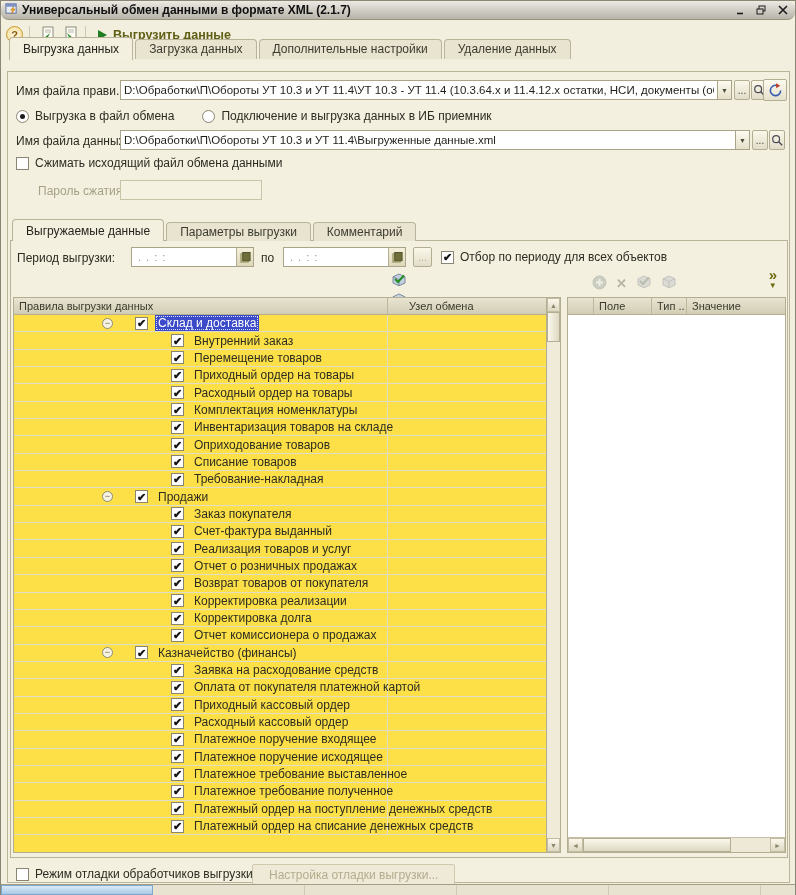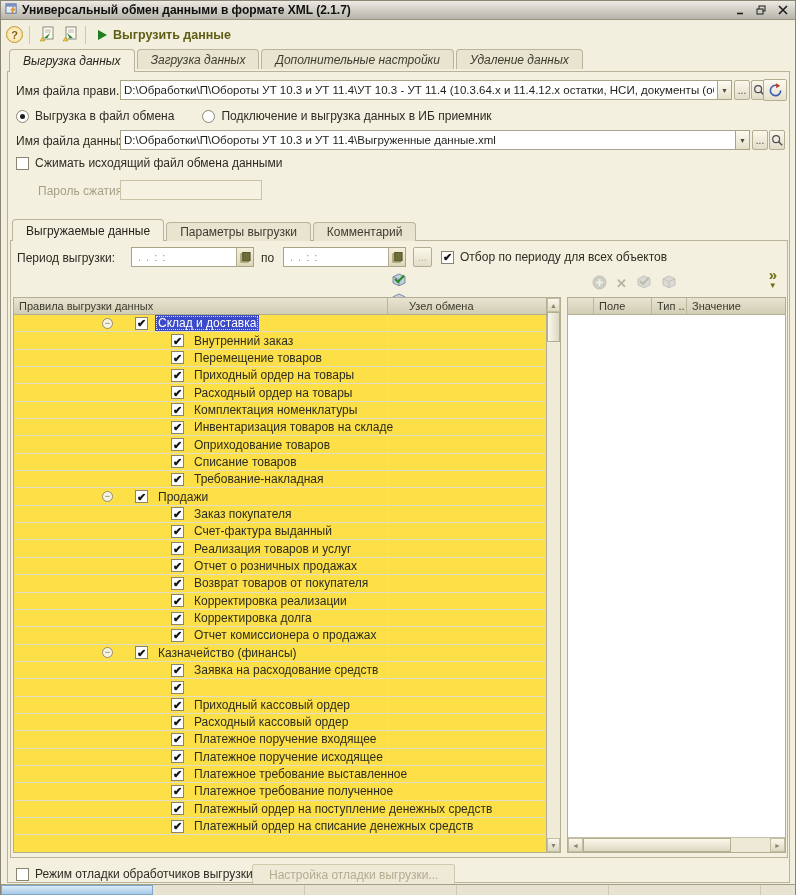--- a/index.html
+++ b/index.html
@@ -4,39 +4,39 @@
 <style>
   * { box-sizing: border-box; margin: 0; padding: 0; }
   html,body { width:796px; height:895px; overflow:hidden; }
   body { font-family:"Liberation Sans", sans-serif; font-size:12px; color:#2c2c22; background:#f3efde; }
 
   .window { position:relative; width:796px; height:895px; background:#f3efde; border:1px solid #8a8676; }
 
   
   .titlebar { position:absolute; left:0; top:0; width:100%; height:19px;
     background:linear-gradient(#eceae3,#b7b3a9); border-bottom:1px solid #97937f;
-    display:flex; align-items:center; padding:0 4px; gap:4px; }
+    display:flex; align-items:center; padding:0 4px; gap:4px;border-radius:8px; }
   .titlebar .title { font-weight:bold; font-size:12px; color:#101010; flex:1; white-space:nowrap; overflow:hidden; }
   .winbtn { width:17px; height:15px; display:flex; align-items:center; justify-content:center; color:#1c1c1c; }
   .winbtn svg { display:block; }
 
   
   .toolbar { position:absolute; left:0; top:20px; width:100%; height:27px;
     display:flex; align-items:center; padding:0 5px; gap:3px; }
   .tb-sep { width:1px; height:18px; background:#cdc8af; margin:0 3px; }
   .help-btn { width:17px; height:17px; border-radius:50%; border:1px solid #c9972c;
     background:radial-gradient(#fffbe8,#f2d98e); color:#8a5a10; font-weight:bold; font-size:11px;
     display:flex; align-items:center; justify-content:center; }
   .tb-icon { width:20px; height:20px; display:flex; align-items:center; justify-content:center; }
   .action-btn { display:flex; align-items:center; gap:6px; padding:0 6px; height:22px; }
   .play-tri { width:0; height:0; border-left:9px solid #1f7d1f; border-top:5px solid transparent; border-bottom:5px solid transparent; }
   .action-label { font-weight:bold; color:#5e5e14; font-size:12.5px; }
 
   
-  .maintabs { position:absolute; left:8px; top:48px; height:23px; display:flex; gap:2px; align-items:flex-start; z-index:3;font-style:italic; }
+  .maintabs { position:absolute; left:8px; top:36px; height:23px; display:flex; gap:2px; align-items:center; z-index:3; }
   .tab { height:20px; padding:0 13px; background:#e9e4cf; border:1px solid #b9b39a; border-bottom:none;
     border-radius:4px 4px 0 0; display:flex; align-items:center; color:#3c3c30; white-space:nowrap; }
   .tab.active { height:23px; background:#f4f0df; font-weight:normal; color:#26261e; }
 
   
   .mainpanel { position:absolute; left:6px; top:70px; width:783px; height:812px;
     border:1px solid #b9b39a; background:#f4f0df; }
 
   .lbl { position:absolute; white-space:nowrap; }
   .lbl-dim { color:#a59f85; }
@@ -479,20 +479,21 @@
               <div class="trow item">
                 <div class="tc1">
                   <span class="cb">✔</span>
                   <span class="rowlabel">Заявка на расходование средств</span>
                 </div>
                 <div class="tc2"></div>
               </div>
               <div class="trow item">
                 <div class="tc1">
                   <span class="cb">✔</span>
+                  <span class="rowlabel">Оплата от покупателя платежной картой</span>
                 </div>
                 <div class="tc2"></div>
               </div>
               <div class="trow item">
                 <div class="tc1">
                   <span class="cb">✔</span>
                   <span class="rowlabel">Приходный кассовый ордер</span>
                 </div>
                 <div class="tc2"></div>
               </div>

